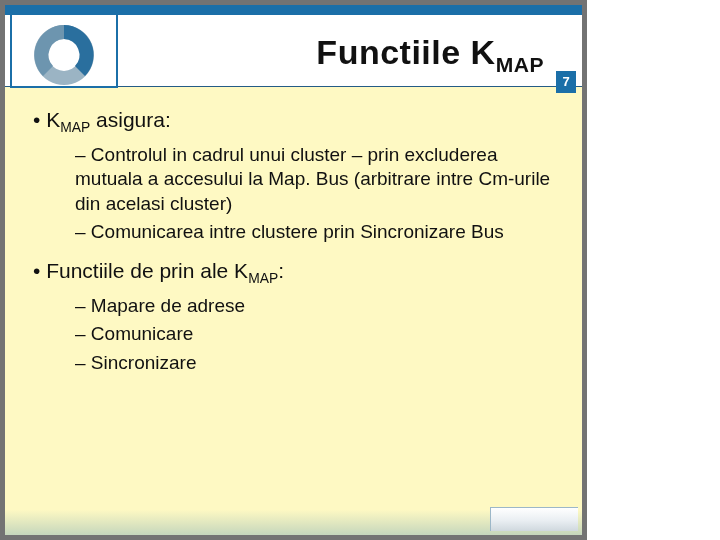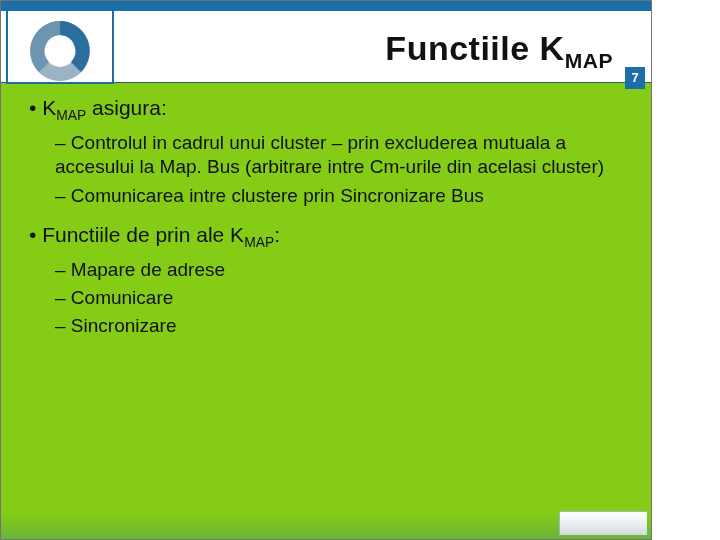--- a/index.html
+++ b/index.html
@@ -1,22 +1,22 @@
 <!DOCTYPE html>
 <html><head>
 <meta charset="utf-8">
 <style>
   * { box-sizing: border-box; margin: 0; padding: 0; }
   html, body { width: 720px; height: 540px; font-family: Arial, Helvetica, sans-serif; background: #fff; overflow: hidden; }
   .slide {
     position: relative;
-    width: 652px;
+    width: 587px;
     height: 540px;
-    background: #84cc16;
-    border: 1px solid #737373;
+    background: #fef9c3;
+    border: 5px solid #737373;
   }
   .top-bar {
     position: absolute;
     top: 0; left: 0; right: 0;
     height: 10px;
     background: #1b6fa8;
   }
   .header-band {
     position: absolute;
     top: 10px; left: 0; right: 0;
@@ -51,31 +51,31 @@
     height: 22px;
     background: #1b6fa8;
     color: #fff;
     font-size: 13px;
     font-weight: 700;
     text-align: center;
     line-height: 22px;
   }
   .content {
     position: absolute;
-    top: 94px;
+    top: 102px;
     left: 28px;
     right: 24px;
     color: #111;
     font-size: 21px;
     line-height: 1.28;
   }
   ul.top { list-style: none; }
   ul.top > li { margin-bottom: 14px; }
   ul.top > li > .lead::before { content: "• "; }
-  ul.sub { list-style: none; margin: 6px 0 4px 26px; font-size: 19px; }
+  ul.sub { list-style: none; margin: 6px 0 4px 42px; font-size: 19px; }
   ul.sub > li { margin-bottom: 4px; }
   ul.sub > li::before { content: "– "; }
   .ksub sub { font-size: 0.66em; vertical-align: sub; }
   .bottom-shadow {
     position: absolute;
     left: 0; right: 0; bottom: 0;
     height: 30px;
     background: linear-gradient(to top, rgba(27,111,168,0.25), rgba(27,111,168,0) 85%);
   }
   .bottom-right-bar {

